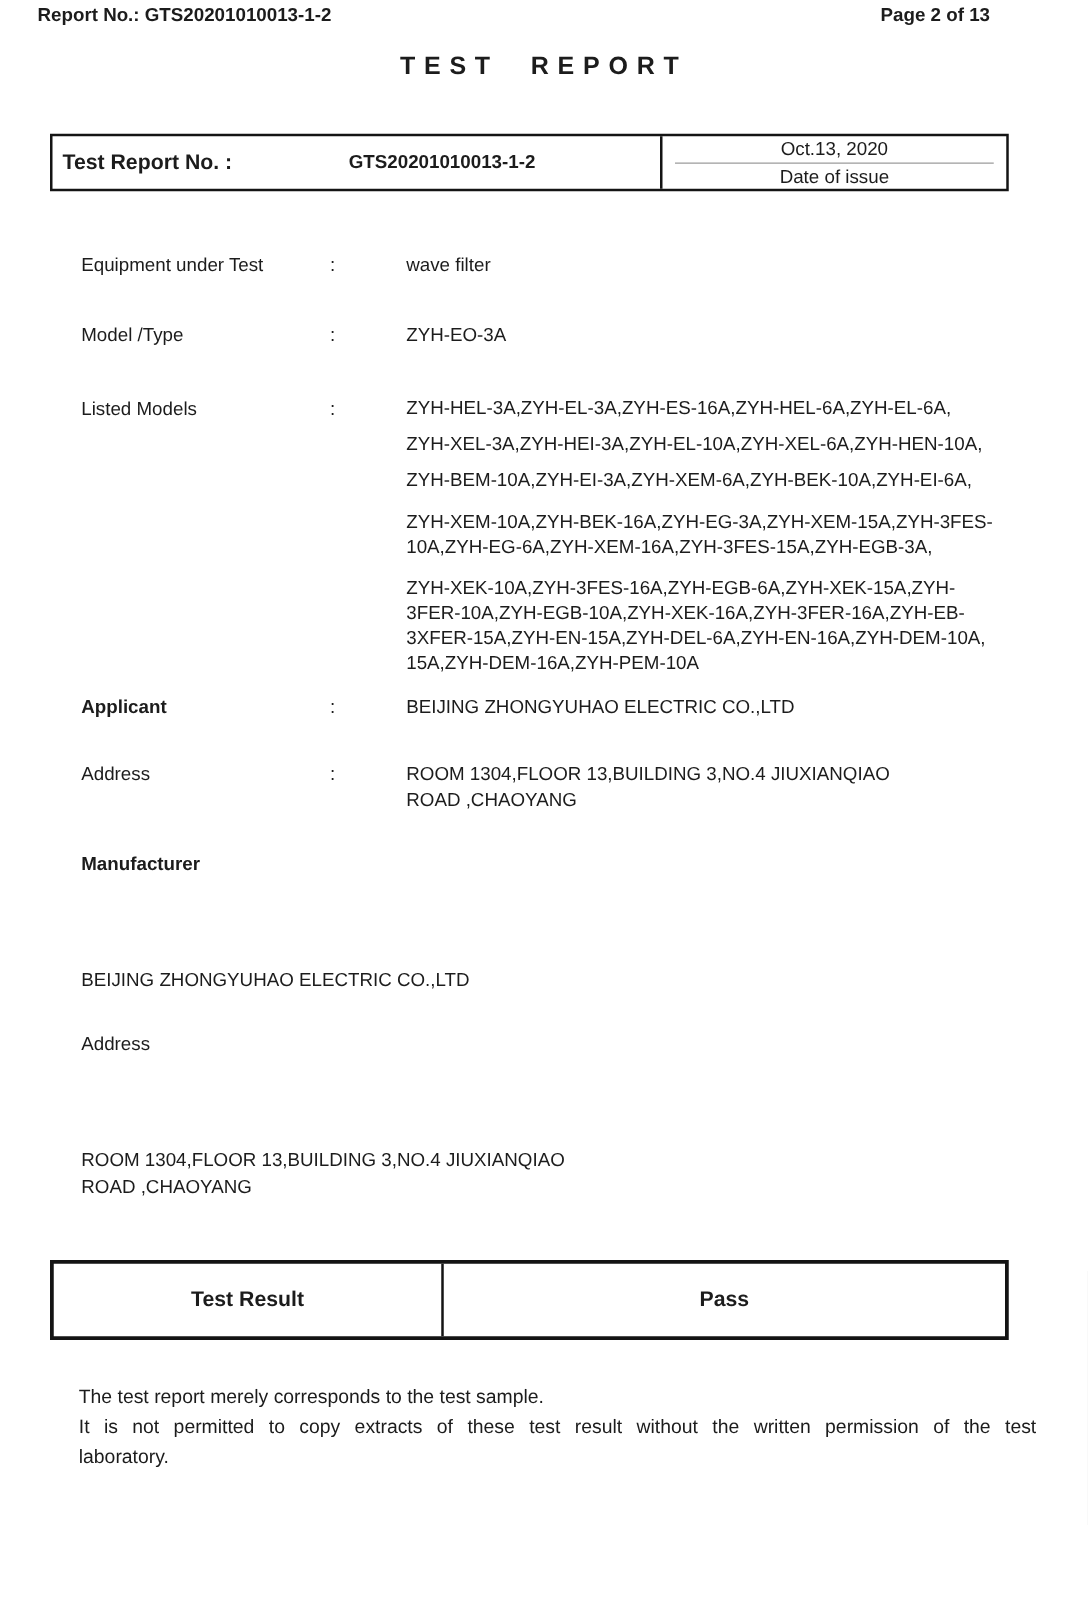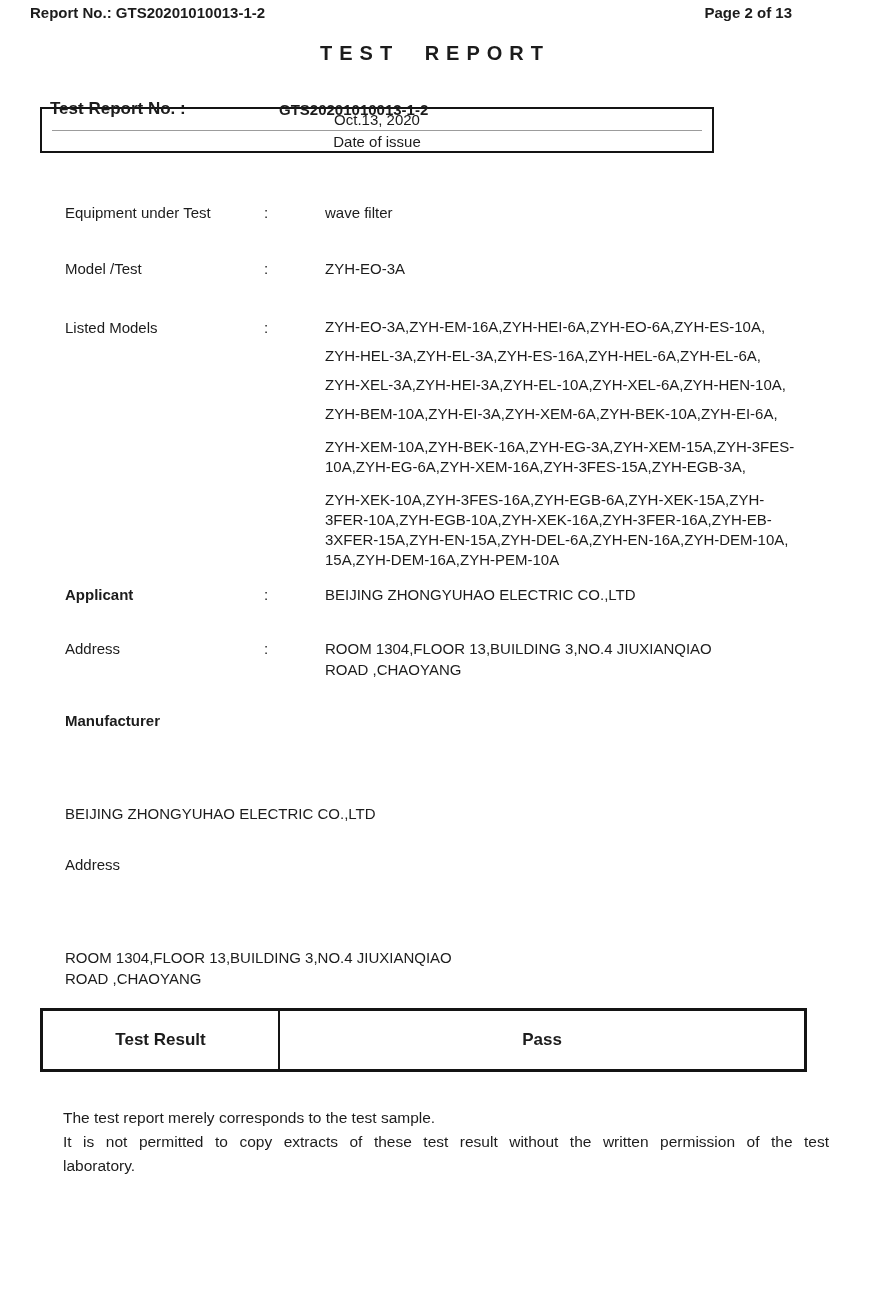--- a/index.html
+++ b/index.html
@@ -9,22 +9,22 @@
   body{background:#e8e8e8;font-family:"Liberation Sans","DejaVu Sans",sans-serif;color:var(--text);}
   .page{position:relative;width:870px;height:1290px;background:var(--page_bg);overflow:hidden;}
 
   
   .hdr{position:absolute;top:4px;left:30px;right:78px;display:flex;justify-content:space-between;
        font-size:15px;font-weight:bold;}
   .title{position:absolute;top:42px;left:0;right:0;text-align:center;font-size:20px;font-weight:bold;
          letter-spacing:7px;word-spacing:13px;}
 
   
-  .rpt-table{position:absolute;top:107px;left:40px;width:674px;height:46px;box-sizing:border-box;
-             border:2px solid var(--border);display:flex;background:var(--page_bg);flex-direction:column;}
+  .rpt-table{position:absolute;top:107px;left:40px;width:767px;height:46px;box-sizing:border-box;
+             border:2px solid var(--border);display:flex;background:var(--page_bg);}
   .rpt-left{width:488px;box-sizing:border-box;position:relative;border-right:2px solid var(--border);}
   .rpt-label{position:absolute;left:8px;top:50%;transform:translateY(-50%);font-size:17px;font-weight:bold;white-space:nowrap;}
   .rpt-num{position:absolute;left:237px;top:50%;transform:translateY(-50%);font-size:15px;font-weight:bold;white-space:nowrap;}
   .rpt-right{flex:1;display:flex;flex-direction:column;}
   .rpt-date{flex:1.1;display:flex;align-items:center;justify-content:center;font-size:15px;}
   .rpt-sep{height:1px;background:var(--divider);margin:0 10px;}
   .rpt-datelabel{flex:1;display:flex;align-items:center;justify-content:center;font-size:15px;}
 
   
   .fields{position:absolute;top:195px;left:65px;width:745px;}
@@ -35,21 +35,21 @@
   .bold{font-weight:bold;}
   .mt7{margin-top:7px;} .mt35{margin-top:35px;} .mt38{margin-top:38px;} .mt14{margin-top:14px;}
   .mt33{margin-top:33px;} .mt30{margin-top:30px;flex-direction:column;}
   .lm{line-height:20px;white-space:nowrap;}
   .lm.sp{margin-bottom:9px;}
   .lm.gap{margin-top:13px;}
 
   
   .result-table{position:absolute;top:1008px;left:40px;width:767px;height:64px;box-sizing:border-box;
                 border:3px solid var(--border);display:flex;font-size:17px;font-weight:bold;background:var(--page_bg);}
-  .rt-left{width:237px;box-sizing:border-box;border-right:2px solid var(--border);
+  .rt-left{width:312px;box-sizing:border-box;border-right:2px solid var(--border);
            display:flex;align-items:center;justify-content:center;}
   .rt-right{flex:1;display:flex;align-items:center;justify-content:center;}
 
   
   .footer{position:absolute;top:1106px;left:63px;width:766px;font-size:15.5px;line-height:24px;}
   .f-just{text-align:justify;text-align-last:justify;}
 </style>
 </head>
 <body>
 
@@ -76,30 +76,29 @@
 
   <div class="fields">
 
     <div class="frow mt7">
       <div class="flabel">Equipment under Test</div>
       <div class="fcolon">:</div>
       <div class="fvalue">wave filter</div>
     </div>
 
     <div class="frow mt35">
-      <div class="flabel">Model /Test</div>
+      <div class="flabel">Model /Type</div>
       <div class="fcolon">:</div>
       <div class="fvalue">ZYH-EO-3A</div>
     </div>
 
     <div class="frow mt38">
       <div class="flabel">Listed Models</div>
       <div class="fcolon">:</div>
       <div class="fvalue">
-        <div class="lm sp">ZYH-EO-3A,ZYH-EM-16A,ZYH-HEI-6A,ZYH-EO-6A,ZYH-ES-10A,</div>
         <div class="lm sp">ZYH-HEL-3A,ZYH-EL-3A,ZYH-ES-16A,ZYH-HEL-6A,ZYH-EL-6A,</div>
         <div class="lm sp">ZYH-XEL-3A,ZYH-HEI-3A,ZYH-EL-10A,ZYH-XEL-6A,ZYH-HEN-10A,</div>
         <div class="lm sp">ZYH-BEM-10A,ZYH-EI-3A,ZYH-XEM-6A,ZYH-BEK-10A,ZYH-EI-6A,</div>
         <div class="lm gap">ZYH-XEM-10A,ZYH-BEK-16A,ZYH-EG-3A,ZYH-XEM-15A,ZYH-3FES-</div>
         <div class="lm">10A,ZYH-EG-6A,ZYH-XEM-16A,ZYH-3FES-15A,ZYH-EGB-3A,</div>
         <div class="lm gap">ZYH-XEK-10A,ZYH-3FES-16A,ZYH-EGB-6A,ZYH-XEK-15A,ZYH-</div>
         <div class="lm">3FER-10A,ZYH-EGB-10A,ZYH-XEK-16A,ZYH-3FER-16A,ZYH-EB-</div>
         <div class="lm">3XFER-15A,ZYH-EN-15A,ZYH-DEL-6A,ZYH-EN-16A,ZYH-DEM-10A,</div>
         <div class="lm">15A,ZYH-DEM-16A,ZYH-PEM-10A</div>
       </div>

